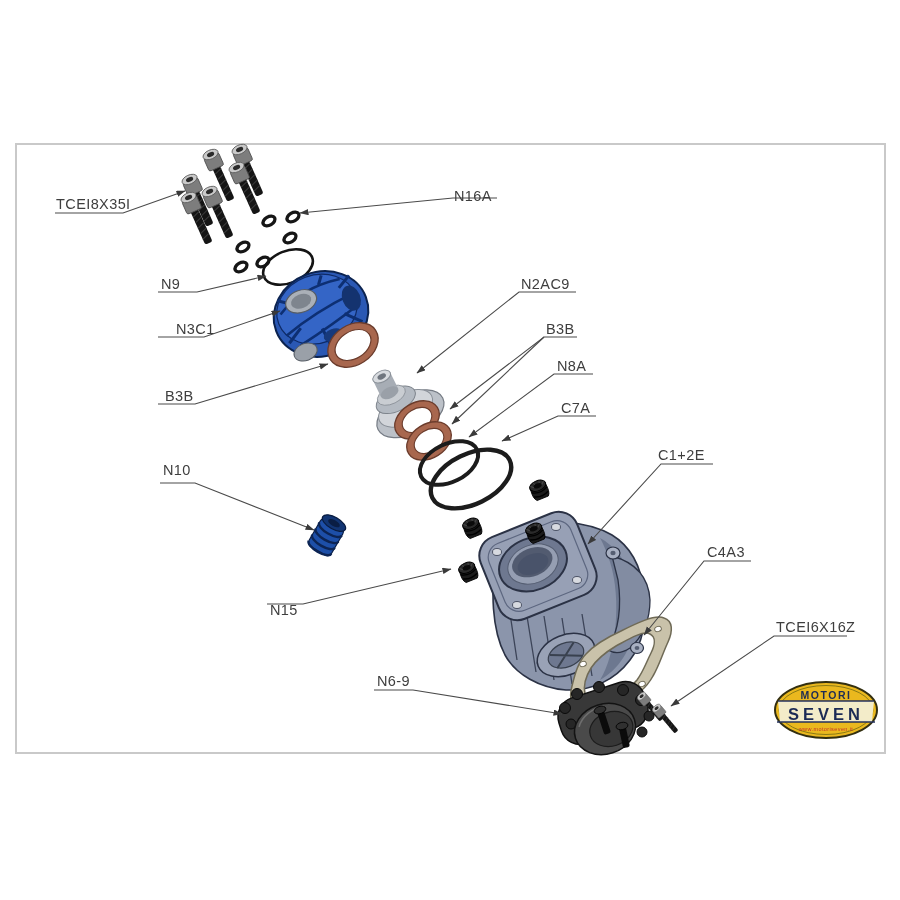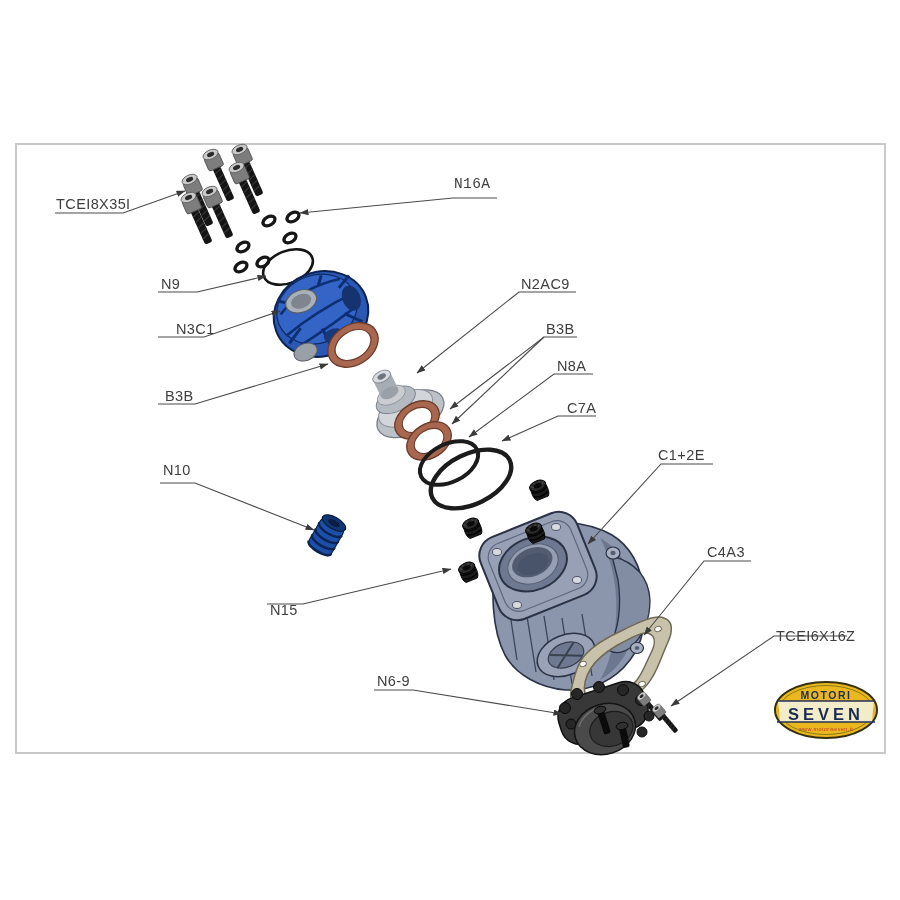--- a/index.html
+++ b/index.html
@@ -217,28 +217,28 @@
     <path d="M778,701 L874,701 L872,722 L780,722 Z" fill="#f3ecc9"></path>
     <line x1="778" y1="701" x2="874" y2="701" stroke="#23305c" stroke-width="1.4"></line>
     <line x1="777" y1="722" x2="875" y2="722" stroke="#23305c" stroke-width="1.4"></line>
     <text class="logo-txt" x="826" y="699" text-anchor="middle" font-size="10.5" letter-spacing="1.5" fill="#1c2b55">MOTORI</text>
     <text class="logo-txt" x="826" y="719.5" text-anchor="middle" font-size="16.5" letter-spacing="4" fill="#1c2b55">SEVEN</text>
     <text x="826" y="731" text-anchor="middle" font-size="5.5" letter-spacing="0.4" font-family="Liberation Sans, sans-serif" fill="#c23327">www.motoriseven.it</text>
   </g>
 </svg>
 
 <div class="lbl" style="left:56px;top:196px;">TCEI8X35I</div>
-<div class="lbl" style="left:454px;top:176px;font-family:Liberation Mono, monospace;">N16A</div>
+<div class="lbl" style="left:454px;top:188px;">N16A</div>
 <div class="lbl" style="left:161px;top:276px;">N9</div>
 <div class="lbl" style="left:161px;top:321px;margin-left:15px;">N3C1</div>
 <div class="lbl" style="left:165px;top:388px;">B3B</div>
 <div class="lbl" style="left:521px;top:276px;">N2AC9</div>
 <div class="lbl" style="left:546px;top:321px;">B3B</div>
 <div class="lbl" style="left:557px;top:358px;">N8A</div>
-<div class="lbl" style="left:561px;top:400px;margin-left:6px;">C7A</div>
+<div class="lbl" style="left:561px;top:400px;">C7A</div>
 <div class="lbl" style="left:658px;top:447px;">C1+2E</div>
 <div class="lbl" style="left:163px;top:462px;">N10</div>
 <div class="lbl" style="left:270px;top:587px;margin-top:15px;">N15</div>
 <div class="lbl" style="left:707px;top:544px;">C4A3</div>
-<div class="lbl" style="left:776px;top:619px;margin-top:9px;">TCEI6X16Z</div>
+<div class="lbl" style="left:776px;top:619px;">TCEI6X16Z</div>
 <div class="lbl" style="left:377px;top:673px;">N6-9</div>
 
 </div>
 
 </body></html>

